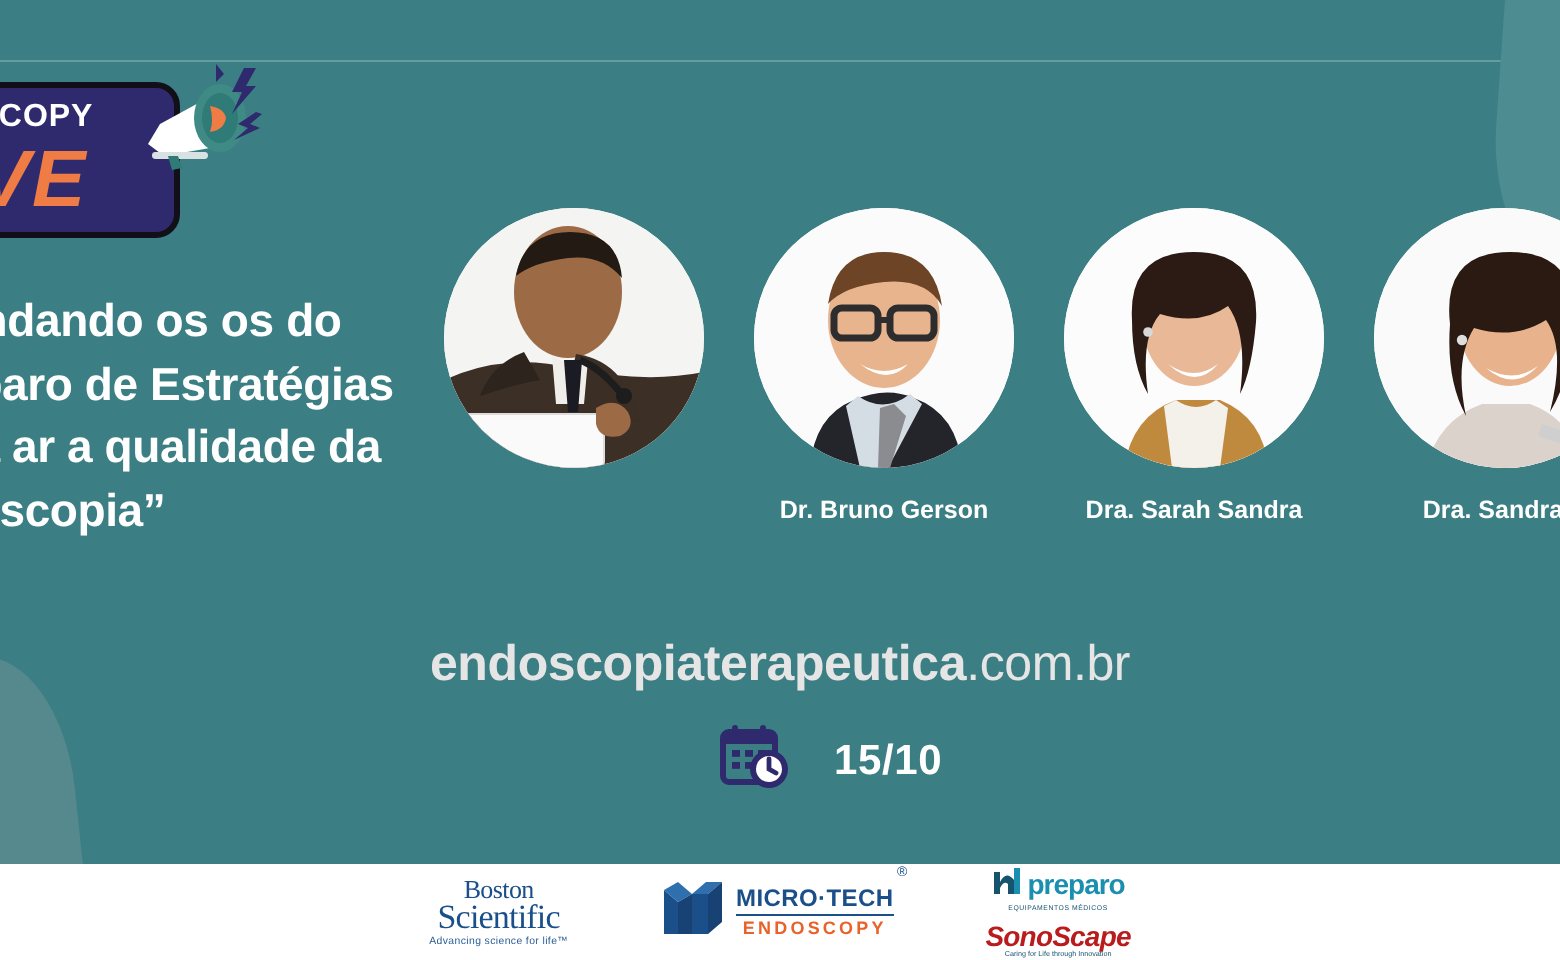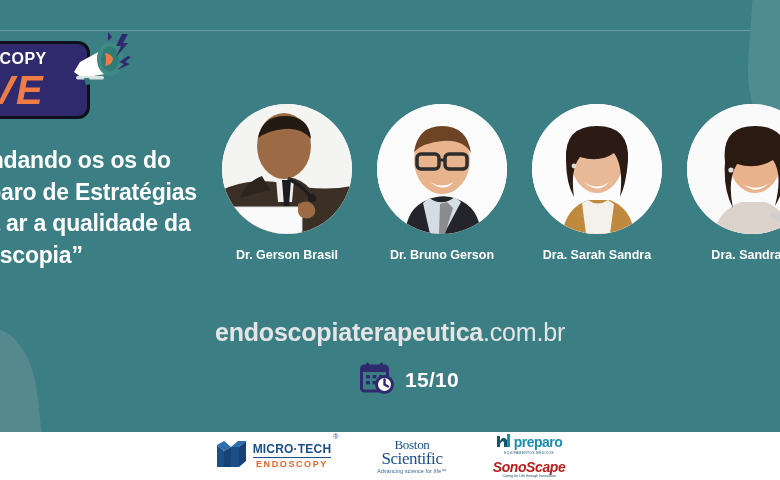--- a/index.html
+++ b/index.html
@@ -170,21 +170,21 @@
     position: absolute;
     left: 360px;
     top: 362px;
     width: 330px;
     display: flex;
     align-items: center;
   }
   .meta-item {
     display: flex;
     align-items: center;
-    gap: 11px;
+    gap: 23px;
   }
   .meta-item.time { margin-left: 128px; }
   .meta-text {
     color: #ffffff;
     font-size: 21px;
     font-weight: 800;
     letter-spacing: 0.3px;
   }
 
   
@@ -296,21 +296,20 @@
           <path d="M66 73 q14 2 22 12 q8 10 10 22 l-40 0 Z" fill="#3a2e25"></path>
           <path d="M54 74 q10 6 18 2 l-2 22 l-14 0 Z" fill="#efeee9"></path>
           <path d="M60 76 l9 0 l-2 26 l-5 0 Z" fill="#1b1b23"></path>
           <rect x="8" y="103" width="72" height="27" rx="3" fill="#fafafa"></rect>
           <rect x="8" y="103" width="72" height="27" rx="3" fill="none" stroke="#dcdcdc" stroke-width="1"></rect>
           <path d="M88 92 q-10 -12 -20 -16" stroke="#1d1d1d" stroke-width="3.5" fill="none"></path>
           <circle cx="90" cy="94" r="4" fill="#1d1d1d"></circle>
           <path d="M76 100 q10 -6 16 2 q4 8 -4 12 q-10 2 -12 -6 Z" fill="#9c6b46"></path>
         </svg>
       </div>
-      <div class="speaker-name">Dr. Gerson Brasil</div>
     </div>
 
     <div class="speaker">
       <div class="avatar">
         <svg width="130" height="130" viewBox="0 0 130 130">
           <rect width="130" height="130" fill="#fbfbfb"></rect>
           <path d="M28 130 q2 -26 22 -34 q16 -7 30 -1 q22 8 24 35 Z" fill="#23252b"></path>
           <path d="M52 94 q13 9 26 -1 l6 5 l-17 32 l-14 0 l-7 -31 Z" fill="#d5dde4"></path>
           <path d="M63 100 l7 -2 l6 6 l-8 26 l-6 0 Z" fill="#8a8c90"></path>
           <ellipse cx="65" cy="56" rx="28" ry="34" fill="#e8b48e"></ellipse>
@@ -379,43 +378,43 @@
         </svg>
       </span>
       <span class="meta-text">15/10</span>
     </div>
 
 
   </div>
 
   <div class="footer">
 
+    <div class="logo bs-logo">
+      <div class="bs-line1">Boston</div>
+      <div class="bs-line2">Scientific</div>
+      <div class="bs-tag">Advancing science for life™</div>
+    </div>
+
     <div class="logo mt-logo">
       <span>
         <svg width="34" height="34" viewBox="0 0 34 34">
           <path d="M2 30 L2 8 L9 14 L9 30 Z" fill="#1b4f8a"></path>
           <path d="M2 8 L9 4 L16 10 L9 14 Z" fill="#2f6fae"></path>
           <path d="M16 10 L16 30 L9 30 L9 14 Z" fill="#174273"></path>
           <path d="M16 10 L23 4 L31 4 L24 10 Z" fill="#2f6fae"></path>
           <path d="M24 10 L24 30 L16 30 L16 10 Z" fill="#1b4f8a"></path>
           <path d="M24 10 L31 4 L31 24 L24 30 Z" fill="#174273"></path>
         </svg>
       </span>
       <div class="mt-text">
         <div class="mt-name">MICRO·TECH</div>
         <div class="mt-rule"></div>
         <div class="mt-sub">ENDOSCOPY</div>
       </div>
       <span class="mt-reg">®</span>
-    </div>
-
-    <div class="logo bs-logo">
-      <div class="bs-line1">Boston</div>
-      <div class="bs-line2">Scientific</div>
-      <div class="bs-tag">Advancing science for life™</div>
     </div>
 
     <div class="logo nl-logo">
       <div class="nl-row">
         <span>
           <svg width="16" height="15" viewBox="0 0 16 15">
             <path d="M1 14 L1 3 L4 3 L4 14 Z" fill="#16536d"></path>
             <path d="M4 8 q3 -6 7 -1 L11 14 L8 14 L8 9 q-2 -2 -4 2 Z" fill="#16536d"></path>
             <path d="M11 1 L14 1 L14 14 L11 14 Z" fill="#1b8fb0"></path>
           </svg>

